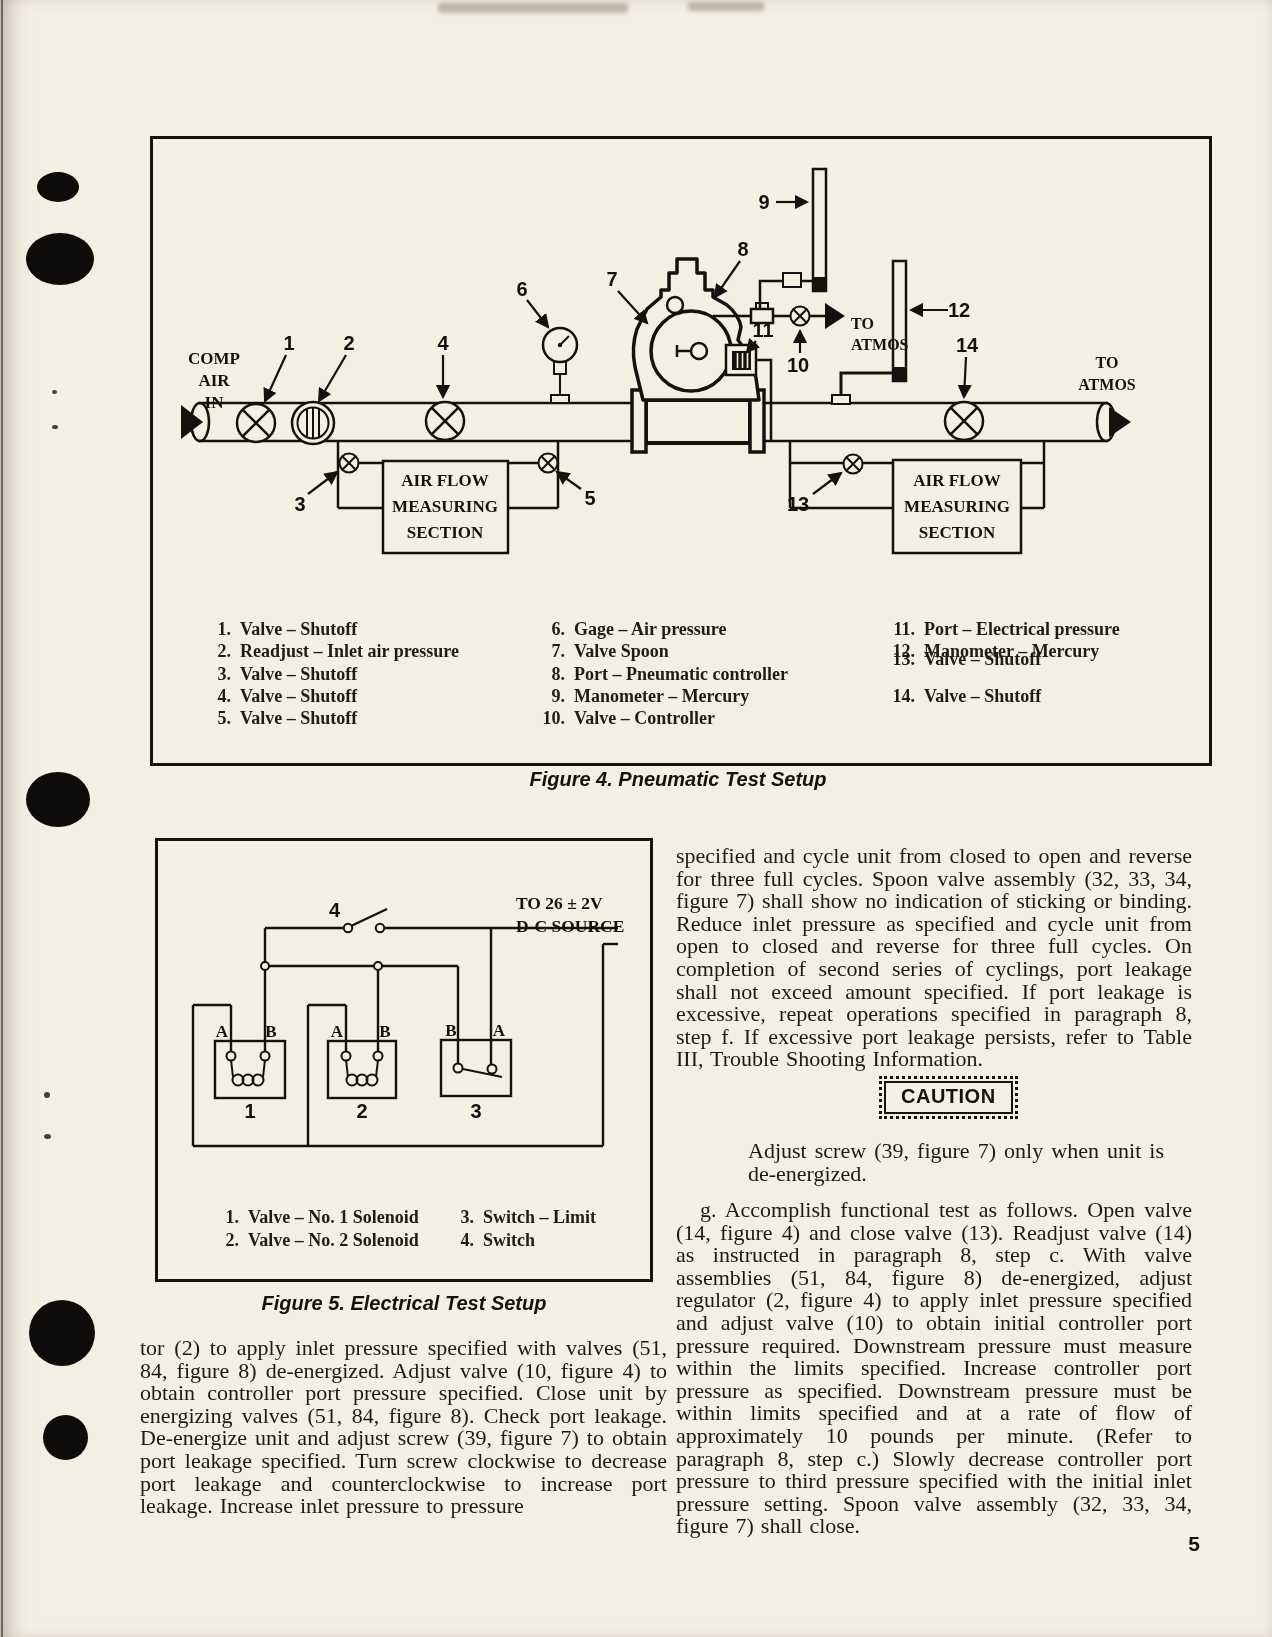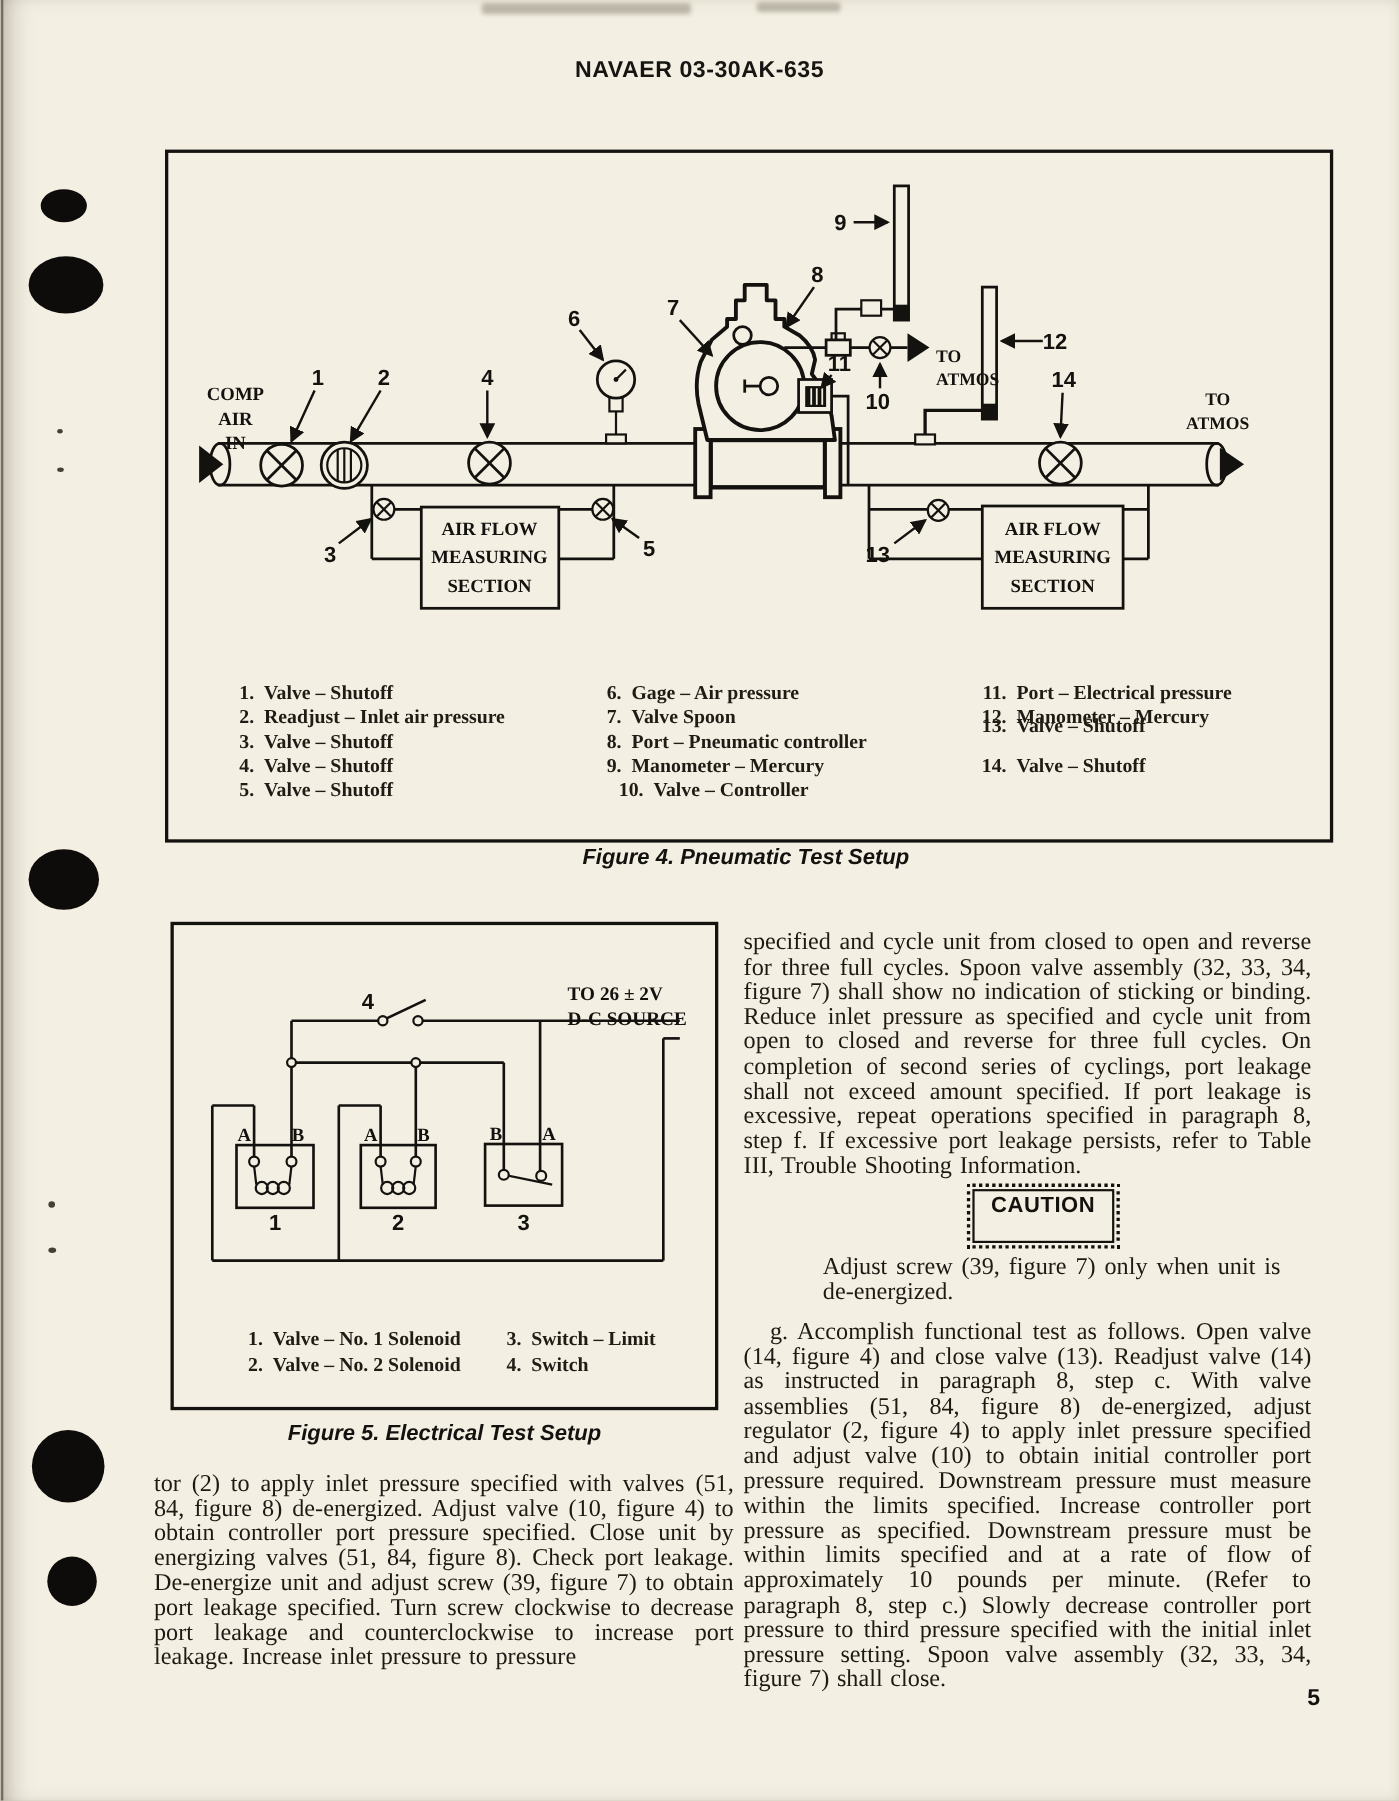--- a/index.html
+++ b/index.html
@@ -15,21 +15,21 @@
   .figbox4{position:absolute;left:150px;top:136px;width:1056px;height:624px;border:3px solid #14120f;}
   .figbox5{position:absolute;left:155px;top:838px;width:492px;height:438px;border:3px solid #14120f;}
   svg{position:absolute;left:0;top:0;}
   .caption{position:absolute;font-family:"Liberation Sans",sans-serif;font-weight:bold;font-style:italic;
            font-size:20px;color:#14120f;text-align:center;}
   .legend-row{position:absolute;display:flex;font-size:18px;font-weight:bold;color:#201c15;line-height:20px;}
   .legend-row .n{text-align:right;margin-right:9px;flex:none;}
   .n.w26{width:26px;} .n.w32{width:32px;} .n.w40{width:40px;}
   .para{position:absolute;font-size:22px;line-height:22.6px;text-align:justify;color:#1d1a14;word-spacing:1.5px;}
   .caution{position:absolute;left:879px;top:1076px;border:3px dotted #14120f;padding:2px;background:#f3efe2;}
-  .caution-inner{border:2px solid #14120f;padding:2px 15px 20px 15px;
+  .caution-inner{border:2px solid #14120f;padding:2px 15px 4px 15px;
       font-family:"Liberation Sans",sans-serif;font-weight:bold;font-size:20px;letter-spacing:.5px;color:#14120f;}
   .pagenum{position:absolute;left:1120px;top:1532px;width:80px;text-align:right;
       font-family:"Liberation Sans",sans-serif;font-weight:bold;font-size:21px;color:#14120f;}
   text{fill:#14120f;}
   .dserif{font-family:"Liberation Serif",serif;font-weight:bold;}
   .dnum{font-family:"Liberation Sans",sans-serif;font-weight:bold;font-size:20px;}
   .stroked{stroke:#14120f;fill:none;}
 </style>
 </head>
 <body>
@@ -42,21 +42,20 @@
   <div class="dot" style="left:26px;top:772px;width:64px;height:55px;"></div>
   <div class="dot" style="left:29px;top:1300px;width:66px;height:66px;"></div>
   <div class="dot" style="left:43px;top:1415px;width:45px;height:45px;"></div>
   <div class="speck" style="left:52px;top:390px;width:5px;height:4px;"></div>
   <div class="speck" style="left:52px;top:425px;width:6px;height:4px;"></div>
   <div class="speck" style="left:44px;top:1092px;width:6px;height:6px;"></div>
   <div class="speck" style="left:44px;top:1134px;width:7px;height:5px;"></div>
   <div class="artifact" style="left:438px;top:3px;width:190px;height:10px;"></div>
   <div class="artifact" style="left:688px;top:2px;width:76px;height:9px;"></div>
 
-  <div class="hdr">NAVAER 03-30AK-635</div>
 
   <div class="figbox4">
     <svg width="1056" height="624" viewBox="0 0 1056 624">
       <defs>
         <marker id="ah" viewBox="0 0 10 10" refX="8.5" refY="5" markerWidth="6.5" markerHeight="6.5" orient="auto">
           <path d="M0,0 L10,5 L0,10 Z" fill="#14120f"></path>
         </marker>
       </defs>
 
       <g>
@@ -270,21 +269,21 @@
         <span>Valve Spoon</span>
       </div>
     <div class="legend-row" style="left:380px;top:525px;">
         <span class="n w32">8.</span>
         <span>Port – Pneumatic controller</span>
       </div>
     <div class="legend-row" style="left:380px;top:547px;">
         <span class="n w32">9.</span>
         <span>Manometer – Mercury</span>
       </div>
-    <div class="legend-row" style="left:400px;top:569px;">
+    <div class="legend-row" style="left:380px;top:569px;">
         <span class="n w32">10.</span>
         <span>Valve – Controller</span>
       </div>
 
     <div class="legend-row" style="left:722px;top:480px;">
         <span class="n w40">11.</span>
         <span>Port – Electrical pressure</span>
       </div>
     <div class="legend-row" style="left:722px;top:502px;">
         <span class="n w40">12.</span>

